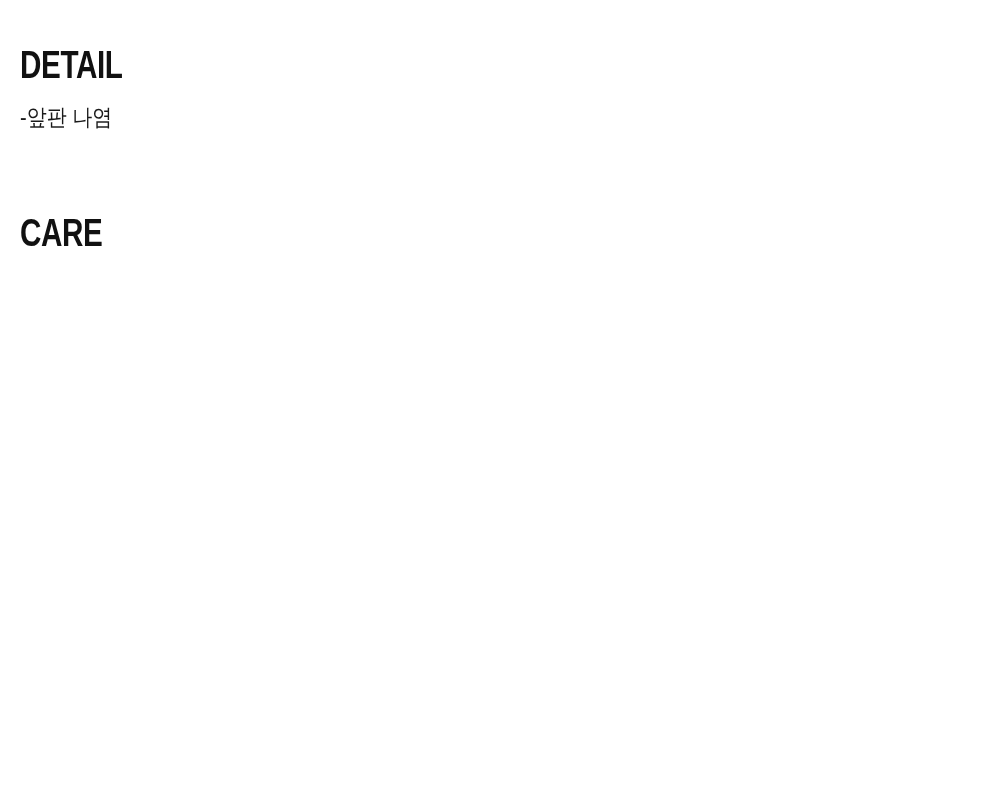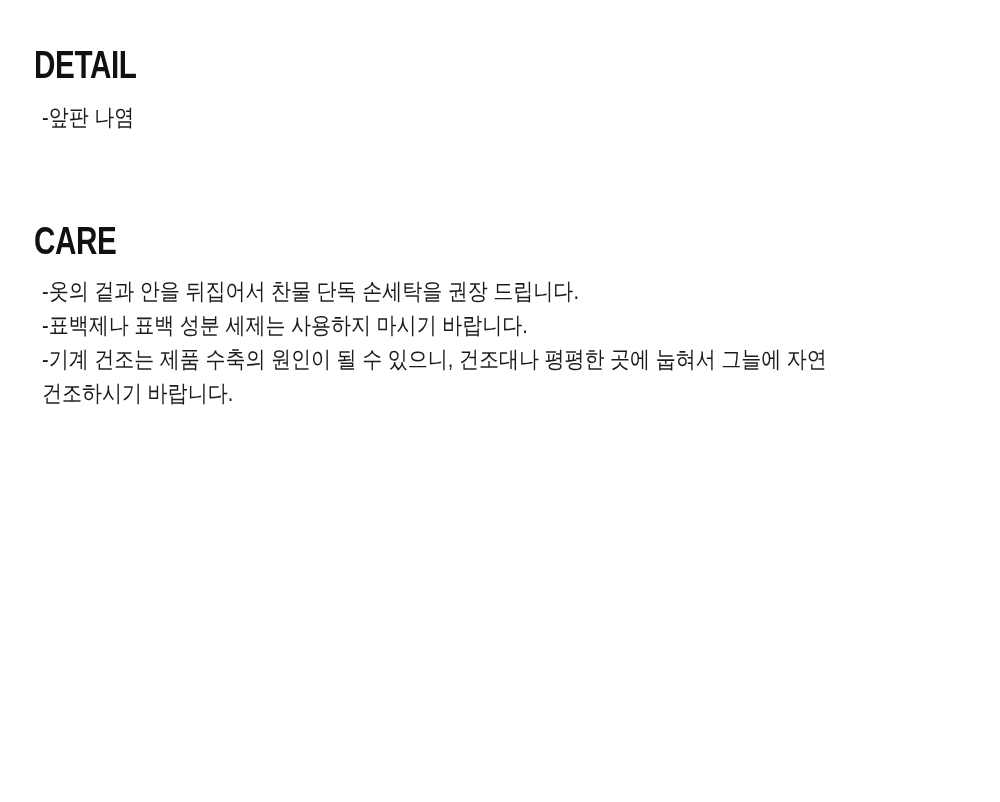--- a/index.html
+++ b/index.html
@@ -17,38 +17,38 @@
   .page {
     position: relative;
     width: 1000px;
     height: 802px;
     background: #ffffff;
     padding: 0;
     box-sizing: border-box;
   }
   .content {
     position: absolute;
-    left: 34px;
+    left: 20px;
     top: 46px;
     right: 30px;
   }
   .section-heading {
     font-family: "Liberation Sans", sans-serif;
     font-weight: bold;
     font-size: 38px;
     line-height: 1.0;
     letter-spacing: -0.5px;
     color: #111111;
     transform: scaleX(0.78);
     transform-origin: left center;
     margin: 0;
     white-space: nowrap;
   }
   .block {
-    margin: 8px;
+    margin: 0;
   }
   .line {
     font-family: "Liberation Sans", sans-serif;
     font-size: 23px;
     line-height: 34px;
     color: #1a1a1a;
     transform: scaleX(0.87);
     transform-origin: left center;
     white-space: nowrap;
     margin: 0;
@@ -78,24 +78,19 @@
 
       <div class="gap-md"></div>
 
     </div>
 
     <div class="gap-xl"></div>
 
     <div>
       <h2 class="section-heading" id="care-heading">CARE</h2>
 
-      <div class="block">
-        <p class="line">-옷의 겉과 안을 뒤집어서 찬물 단독 손세탁을 권장 드립니다.</p>
-        <p class="line">-표백제나 표백 성분 세제는 사용하지 마시기 바랍니다.</p>
-        <p class="line wrap">-기계 건조는 제품 수축의 원인이 될 수 있으니, 건조대나 평평한 곳에 눕혀서 그늘에 자연건조하시기 바랍니다.</p>
-      </div>
 
       <div class="gap-md"></div>
 
     </div>
 
   </div>
 </div>
 
 </body></html>

